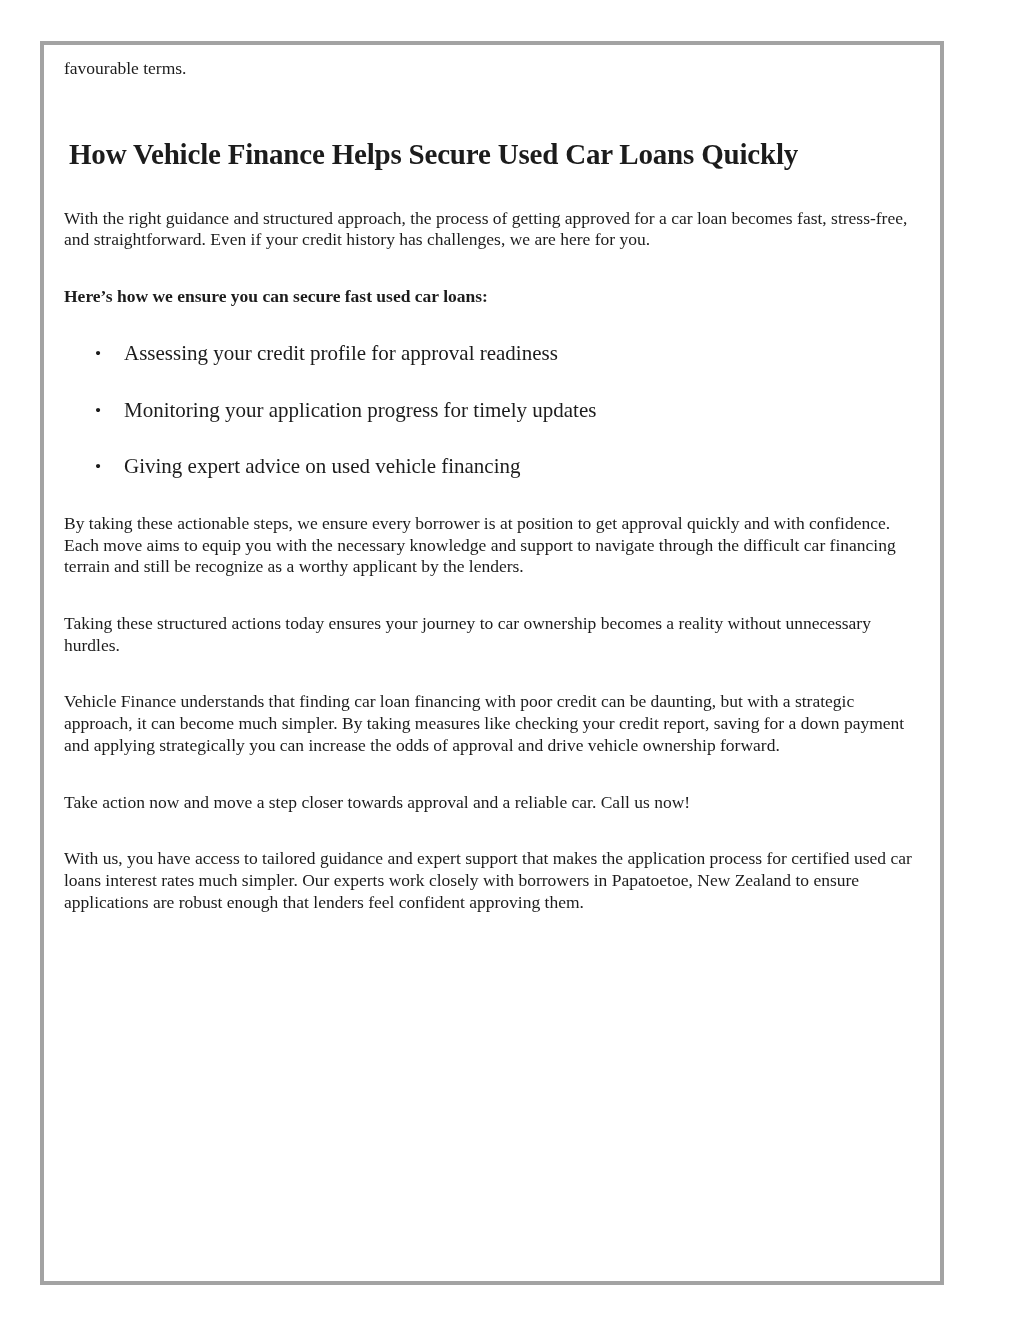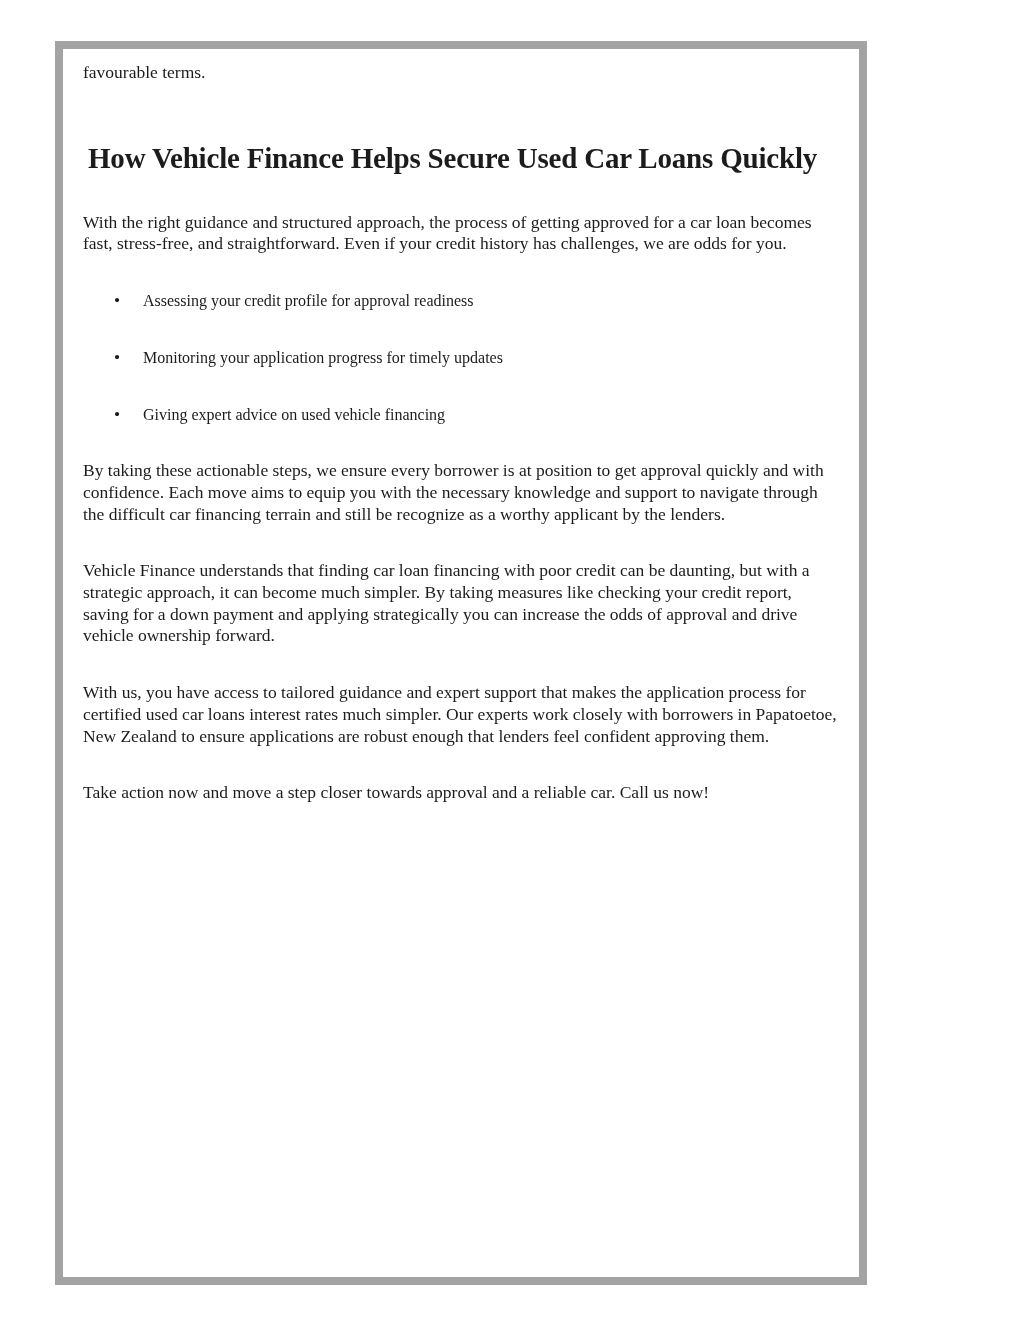--- a/index.html
+++ b/index.html
@@ -6,25 +6,25 @@
   body {
     width: 1024px;
     height: 1325px;
     background: #ffffff;
     font-family: "Liberation Serif", "DejaVu Serif", serif;
     color: #1c1c1c;
     position: relative;
   }
   .page-border {
     position: absolute;
-    left: 55px;
+    left: 40px;
     top: 41px;
-    width: 812px;
+    width: 904px;
     height: 1244px;
-    border: 8px solid #a3a3a3;
+    border: 4px solid #a3a3a3;
     box-sizing: border-box;
     background: #ffffff;
   }
   .content {
     padding: 13px 20px 0 20px;
   }
   .content p {
     margin: 0 0 35px 0;
     font-size: 17.5px;
     line-height: 21.7px;
@@ -40,43 +40,45 @@
   }
   .content ul {
     list-style: none;
     margin: 0 0 35px 0;
     padding: 0;
   }
   .content li {
     position: relative;
     padding-left: 60px;
     margin: 0 0 35px 0;
-    font-size: 16px;
+    font-size: 21px;
     line-height: 21.7px;
   }
   .content li:last-child { margin-bottom: 16px; }
   .content li::before {
     content: attr(data-bullet);
     position: absolute;
     left: 31px;
     top: 0;
     font-size: 17.5px;
   }
 </style>
 </head>
 <body>
 
 <div class="page-border">
   <div class="content" id="content">
       <p>favourable terms.</p>
       <h2>How Vehicle Finance Helps Secure Used Car Loans Quickly</h2>
-      <p>With the right guidance and structured approach, the process of getting approved for a car loan becomes fast, stress-free, and straightforward. Even if your credit history has challenges, we are odds for you.</p>
+      <p>With the right guidance and structured approach, the process of getting approved for a car loan becomes fast, stress-free, and straightforward. Even if your credit history has challenges, we are here for you.</p>
+      <p class="bold">Here’s how we ensure you can secure fast used car loans:</p>
       <ul>
         <li data-bullet="•">Assessing your credit profile for approval readiness</li>
         <li data-bullet="•">Monitoring your application progress for timely updates</li>
         <li data-bullet="•">Giving expert advice on used vehicle financing</li>
       </ul>
       <p>By taking these actionable steps, we ensure every borrower is at position to get approval quickly and with confidence. Each move aims to equip you with the necessary knowledge and support to navigate through the difficult car financing terrain and still be recognize as a worthy applicant by the lenders.</p>
+      <p>Taking these structured actions today ensures your journey to car ownership becomes a reality without unnecessary hurdles.</p>
       <p>Vehicle Finance understands that finding car loan financing with poor credit can be daunting, but with a strategic approach, it can become much simpler. By taking measures like checking your credit report, saving for a down payment and applying strategically you can increase the odds of approval and drive vehicle ownership forward.</p>
+      <p>Take action now and move a step closer towards approval and a reliable car. Call us now!</p>
       <p>With us, you have access to tailored guidance and expert support that makes the application process for certified used car loans interest rates much simpler. Our experts work closely with borrowers in Papatoetoe, New Zealand to ensure applications are robust enough that lenders feel confident approving them.</p>
-      <p>Take action now and move a step closer towards approval and a reliable car. Call us now!</p>
     </div>
 </div>
 
 </body></html>

